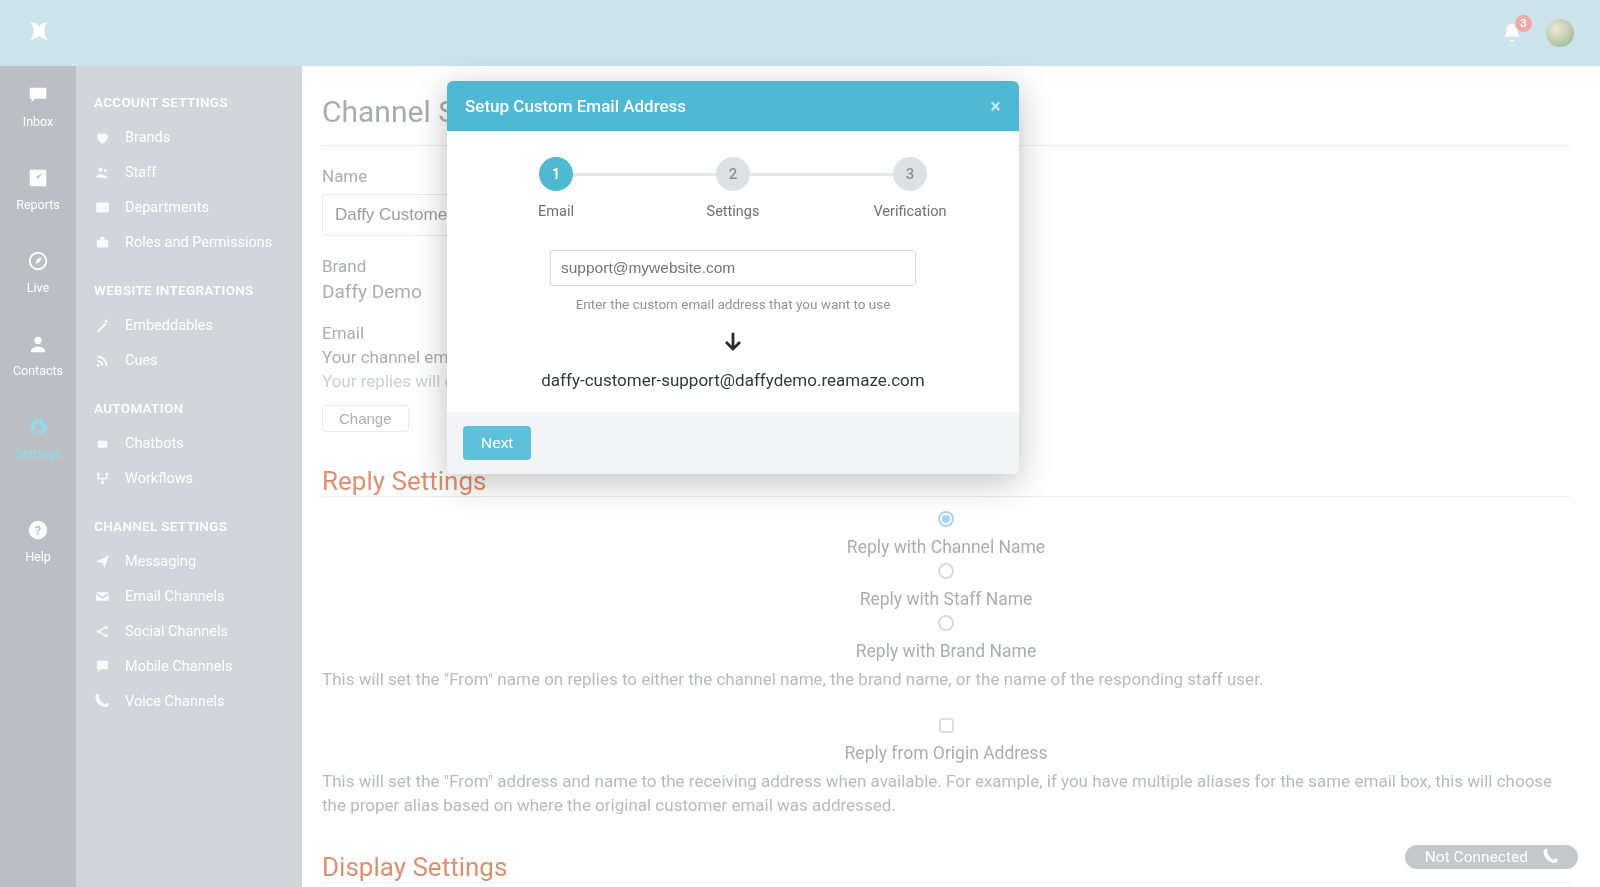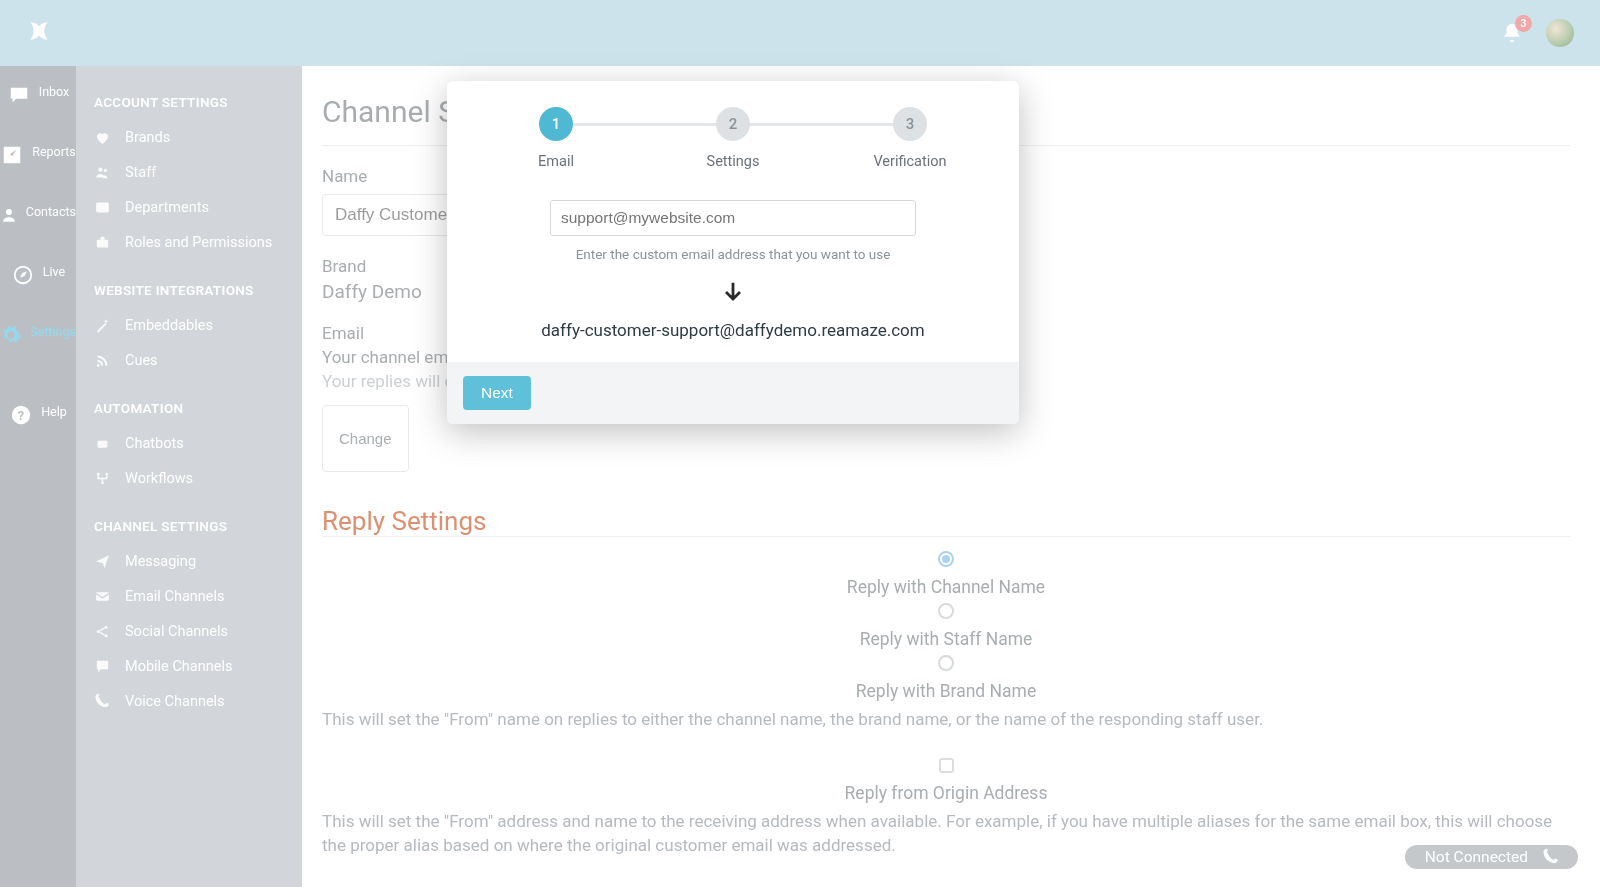--- a/index.html
+++ b/index.html
@@ -10,38 +10,38 @@
   
   .topbar { position:absolute; top:0; left:0; right:0; height:66px; background:#a7cfde; display:flex; align-items:center; padding:0 26px; z-index:1;}
   .logo svg { width:26px; height:26px; fill:#fff;}
   .topbar .spacer { flex:1;}
   .bell { position:relative; width:24px; height:24px; margin-right:22px; display:flex; align-items:center; justify-content:center;}
   .bell svg { width:22px; height:22px; fill:#fff;}
   .badge { position:absolute; top:-6px; right:-8px; background:#e66a6a; color:#fff; font-size:11px; min-width:17px; height:17px; border-radius:9px; display:flex; align-items:center; justify-content:center; font-weight:600;}
   .avatar { width:28px; height:28px; border-radius:50%; background:radial-gradient(circle at 35% 35%, #e8d2b7, #7fa56f 60%, #4a6a3f); }
   
   .rail { position:absolute; top:66px; left:0; width:76px; bottom:0; background:#8a9199; z-index:1;}
-  .rail-item { display:flex; flex-direction:row; justify-content:center; color:#fff; padding:18px 0 20px; cursor:pointer; font-size:12.5px; gap:8px;}
+  .rail-item { display:flex; flex-direction:column; align-items:center; justify-content:center; color:#fff; padding:18px 0 20px; cursor:pointer; font-size:12.5px; gap:8px;}
   .rail-item svg { width:24px; height:22px; fill:#fff;}
   .rail-item.active { color:#44bfe0;}
   .rail-item.active svg { fill:#44bfe0;}
   .rail-gap { height:20px;}
   
   .side { position:absolute; top:66px; left:76px; width:240px; bottom:0; background:#b2b7bd; z-index:1; padding:20px 0 20px 0; overflow:hidden;}
   .side .group-title { color:#fff; font-weight:600; font-size:13.5px; letter-spacing:.3px; padding:8px 18px 10px;}
   .side-item { display:flex; align-items:center; gap:14px; padding:9px 18px; color:#fff; font-size:14.5px; cursor:pointer;}
   .side-item svg { width:17px; height:17px; fill:#fff; opacity:.9;}
   
   .main { position:absolute; top:66px; left:302px; right:0; bottom:0; background:#fff; padding:28px 30px 40px 20px; overflow:hidden; z-index:1; color:#707a81;}
   .main h1 { font-weight:400; font-size:30px; color:#6a7278; border-bottom:1px solid #e1e4e6; padding-bottom:16px; margin-bottom:20px;}
   .main h2 { font-weight:400; font-size:26px; color:#c2410c; border-bottom:1px solid #e1e4e6; padding-bottom:0; margin:34px 0 14px;}
   .lbl { font-size:17px; margin-top:6px; color:#6a7278;}
   .txt-input { margin-top:8px; width:420px; height:42px; border:1px solid #d6dadd; border-radius:4px; padding:0 12px; font-size:17px; color:#555;}
   .static { font-size:19px; color:#6a7278; margin-top:4px;}
-  .btn-outline { margin-top:14px; border:1px solid #d6dadd; background:#fff; color:#6a7278; border-radius:4px; padding:24px 16px; font-size:15px; cursor:pointer;}
+  .btn-outline { margin-top:14px; border:1px solid #d6dadd; background:#fff; color:#6a7278; border-radius:4px; padding:4px 16px; font-size:15px; cursor:pointer;}
   .radio-row, .check-row { display:flex; align-items:center; gap:10px; font-size:17.5px; color:#6a7278; margin-bottom:6px;flex-direction:column;}
   .radio { width:16px; height:16px; border-radius:50%; border:2px solid #b9c0c5; display:inline-block; position:relative;}
   .radio.checked { border-color:#6fb3e0;}
   .radio.checked::after { content:""; position:absolute; inset:2px; border-radius:50%; background:#6fb3e0;}
   .chk { width:15px; height:15px; border:2px solid #c2c8cc; border-radius:3px; display:inline-block;}
   .help-text { font-size:17px; color:#808890; margin-top:6px; line-height:1.45;}
   
   .pill { position:absolute; bottom:18px; right:22px; background:#9aa0a5; color:#fff; border-radius:22px; height:24px; display:flex; align-items:center; gap:14px; padding:0 18px 0 20px; font-size:15.5px; z-index:3;}
   .pill svg { width:18px; height:18px; fill:#fff;}
   
@@ -93,31 +93,31 @@
       <span>Inbox</span>
     </div>
     <div class="rail-item">
       <svg viewBox="0 0 24 24">
           <path d="M3 3h18v18H3zM6 14l3-4 3 3 5-7"></path>
         </svg>
       <span>Reports</span>
     </div>
     <div class="rail-item">
       <svg viewBox="0 0 24 24">
+          <circle cx="12" cy="12" r="9" fill="none" stroke="#fff" stroke-width="2"></circle>
+          <path d="M9 15l2-5 5-2-2 5z"></path>
+        </svg>
+      <span>Live</span>
+    </div>
+    <div class="rail-item">
+      <svg viewBox="0 0 24 24">
           <circle cx="12" cy="8" r="4"></circle>
           <path d="M4 21c0-4 4-6 8-6s8 2 8 6z"></path>
         </svg>
       <span>Contacts</span>
-    </div>
-    <div class="rail-item">
-      <svg viewBox="0 0 24 24">
-          <circle cx="12" cy="12" r="9" fill="none" stroke="#fff" stroke-width="2"></circle>
-          <path d="M9 15l2-5 5-2-2 5z"></path>
-        </svg>
-      <span>Live</span>
     </div>
     <div class="rail-item active">
       <svg viewBox="0 0 24 24">
           <path d="M12 8a4 4 0 1 0 0 8 4 4 0 0 0 0-8zm9 4l2 1-1 3-2-.5a8 8 0 0 1-1.4 1.4l.5 2-3 1-1-2a8 8 0 0 1-2 0l-1 2-3-1 .5-2A8 8 0 0 1 6.5 15L4.5 16l-1-3 2-1a8 8 0 0 1 0-2l-2-1 1-3 2 .5A8 8 0 0 1 8 5.1L7.5 3l3-1 1 2a8 8 0 0 1 2 0l1-2 3 1-.5 2A8 8 0 0 1 18.5 9l2-.5 1 3-2 1a8 8 0 0 1 0 2z" opacity=".95"></path>
         </svg>
       <span>Settings</span>
     </div>
     <div class="rail-gap"></div>
     <div class="rail-item">
       <svg viewBox="0 0 24 24">
@@ -270,20 +270,24 @@
   <div class="dim"></div>
 
   <div class="pill">
     <span>Not Connected</span>
     <svg viewBox="0 0 24 24">
         <path d="M6 3c1 4 4 10 9 13l3-2c1 0 3 1 3 2 0 2-2 4-4 4C9 20 2 13 2 5c0-2 2-4 4-4 1 0 2 2 2 3z"></path>
       </svg>
   </div>
 
   <div class="modal">
+    <div class="modal-head">
+      <span>Setup Custom Email Address</span>
+      <span class="x">×</span>
+    </div>
     <div class="modal-body">
       <div class="steps">
         <div class="step active">
           <span class="circ">1</span>
           <span class="slabel">Email</span>
         </div>
         <div class="step">
           <span class="circ">2</span>
           <span class="slabel">Settings</span>
         </div>

